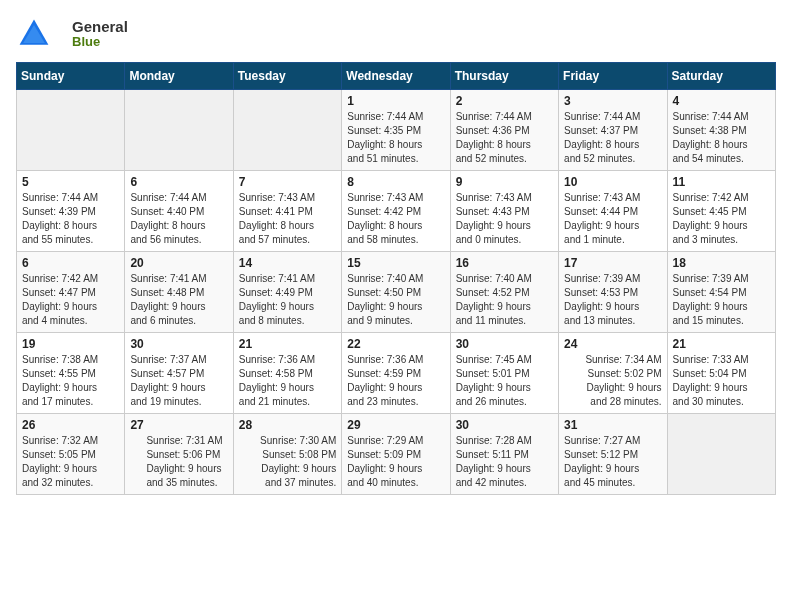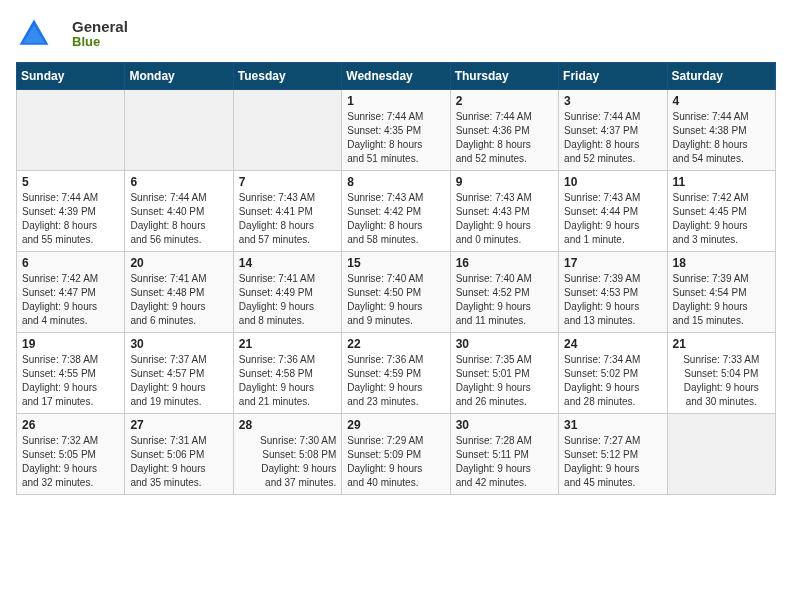--- a/index.html
+++ b/index.html
@@ -283,51 +283,51 @@
         </td>
         <td>
           <div class="day-number">22</div>
           <div class="day-info" style="white-space: pre-line;">Sunrise: 7:36 AM
 Sunset: 4:59 PM
 Daylight: 9 hours
 and 23 minutes.</div>
         </td>
         <td>
           <div class="day-number">30</div>
-          <div class="day-info" style="white-space: pre-line;">Sunrise: 7:35 AM
+          <div class="day-info" style="white-space: pre-line;">Sunrise: 7:45 AM
 Sunset: 5:01 PM
 Daylight: 9 hours
 and 26 minutes.</div>
         </td>
         <td>
           <div class="day-number">24</div>
-          <div class="day-info" style="white-space: pre-line;">Sunrise: 7:34 AM
+          <div class="day-info" style="white-space: pre-line; text-align: right;">Sunrise: 7:34 AM
 Sunset: 5:02 PM
 Daylight: 9 hours
 and 28 minutes.</div>
         </td>
         <td>
           <div class="day-number">21</div>
-          <div class="day-info" style="white-space: pre-line; text-align: center;">Sunrise: 7:33 AM
+          <div class="day-info" style="white-space: pre-line;">Sunrise: 7:33 AM
 Sunset: 5:04 PM
 Daylight: 9 hours
 and 30 minutes.</div>
         </td>
       </tr>
       <tr>
         <td>
           <div class="day-number">26</div>
           <div class="day-info" style="white-space: pre-line;">Sunrise: 7:32 AM
 Sunset: 5:05 PM
 Daylight: 9 hours
 and 32 minutes.</div>
         </td>
         <td>
           <div class="day-number">27</div>
-          <div class="day-info" style="white-space: pre-line;">Sunrise: 7:31 AM
+          <div class="day-info" style="white-space: pre-line; margin-left: 16px;">Sunrise: 7:31 AM
 Sunset: 5:06 PM
 Daylight: 9 hours
 and 35 minutes.</div>
         </td>
         <td>
           <div class="day-number">28</div>
           <div class="day-info" style="white-space: pre-line; text-align: right;">Sunrise: 7:30 AM
 Sunset: 5:08 PM
 Daylight: 9 hours
 and 37 minutes.</div>

